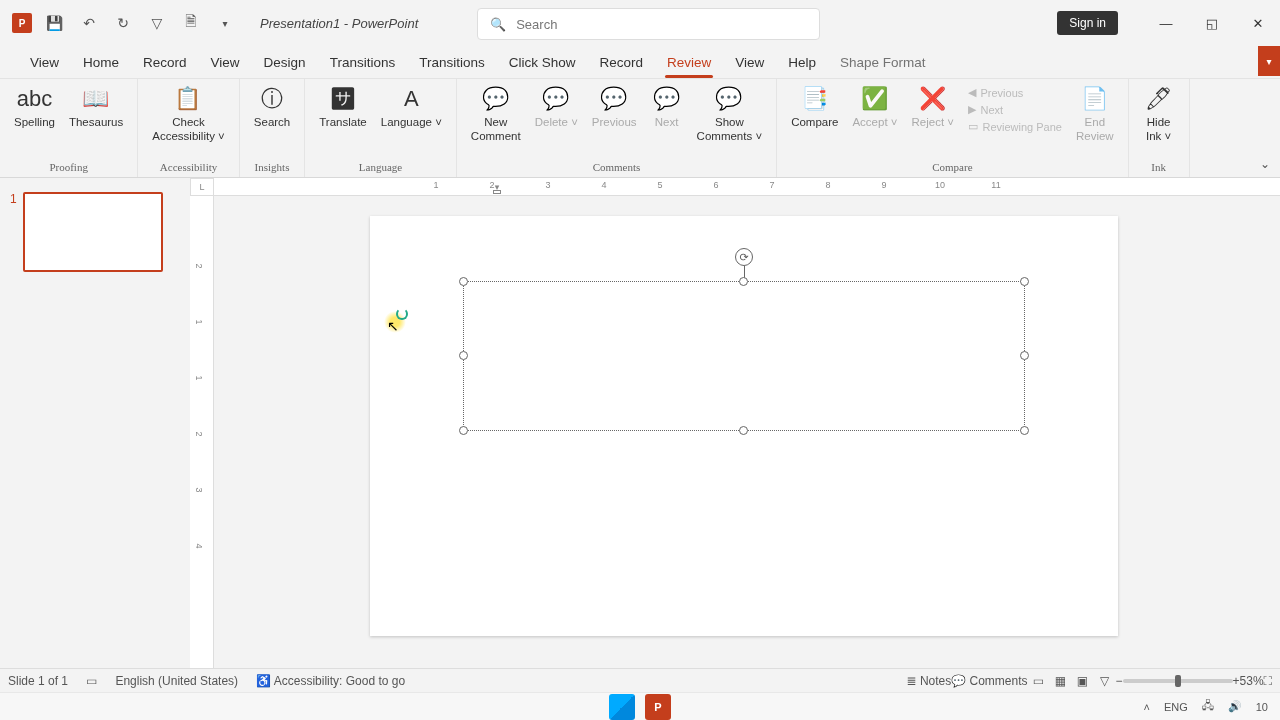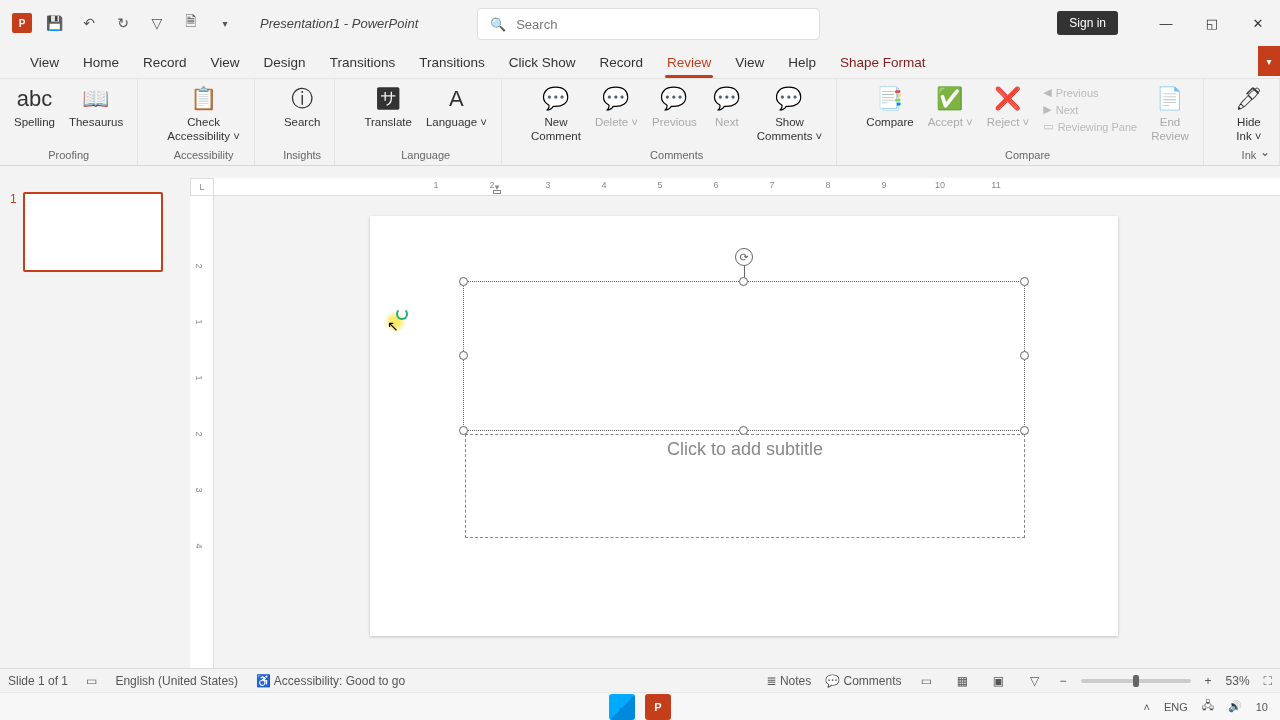--- a/index.html
+++ b/index.html
@@ -14,29 +14,29 @@
 .searchbox { position: absolute; left: 477px; top: 8px; width: 343px; height: 32px; background: #fff; border: 1px solid #ddd; border-radius: 4px; display: flex; align-items: center; padding: 0 12px; gap: 10px; color: #777; font-size: 13px; }
 .winctrls { position: absolute; right: 0; top: 0; display: flex; align-items: center; height: 46px; gap: 2px; }
 .signin { background: #333; color: #fff; font-size: 12px; padding: 5px 12px; border-radius: 3px; margin-right: 24px; }
 .winbtn { width: 44px; height: 46px; display: flex; align-items: center; justify-content: center; color: #333; font-size: 13px; }
 
 
 .tabs { height: 32px; display: flex; align-items: center; gap: 0; padding-left: 18px; background: #f3f3f3; position: relative; }
 .tab { padding: 6px 12px; font-size: 13.5px; color: #333; cursor: pointer; }
 .tab.active { color: #c43e1c; position: relative; }
 .tab.active::after { content:""; position:absolute; left:10px; right:10px; bottom:-2px; height:3px; background:#c43e1c; border-radius:2px; }
-.tab.contextual { color:#7f1d1d; }
+.tab.contextual { color:#737373; }
 .logo-right { position:absolute; right:14px; top:-36px; width:90px; height:74px; display:flex; flex-direction:column; align-items:center; justify-content:flex-end; font-size:11px; color:#0a6; }
 .collapse-tab { position:absolute; right:0; top:0; width:22px; height:30px; background:#c43e1c; color:#fff; display:flex; align-items:center; justify-content:center; font-size:10px; }
 
 
-.ribbon { height: 88px; background:#f3f3f3; border-top:1px solid #e3e3e3; border-bottom:1px solid #d8d8d8; display:flex; position:relative;justify-content:space-between; }
+.ribbon { height: 100px; background:#f3f3f3; border-top:1px solid #e3e3e3; border-bottom:1px solid #d8d8d8; display:flex; position:relative; }
 .group { display:flex; flex-direction:column; align-items:center; border-right:1px solid #e4e4e4; padding: 4px 8px 0; }
 .group-buttons { display:flex; gap:2px; flex:1; align-items:flex-start; }
-.group-label { font-size:11px; color:#666; padding:2px 0 4px; }
+.group-label { font-size:11px; color:#666; padding:2px 0 4px;font-family:Liberation Serif, serif; }
 .rbtn { display:flex; flex-direction:column; align-items:center; justify-content:flex-start; padding:2px 6px; min-width:44px; font-size:11.5px; color:#333; text-align:center; line-height:1.25; gap:2px; }
 .rbtn.disabled { color:#aaa; }
 .rbtn .ico { width:28px; height:28px; display:flex; align-items:center; justify-content:center; font-size:22px; }
 .stackbtns { display:flex; flex-direction:column; gap:2px; padding:2px 4px; }
 .sbtn { font-size:11px; color:#666; display:flex; align-items:center; gap:4px; padding:1px 2px;}
 .sbtn.disabled { color:#bbb;}
 .ribbon-collapse { position:absolute; right:10px; bottom:6px; font-size:12px; color:#555; }
 
 
 .editor { position:absolute; left:0; top:178px; right:0; bottom:46px; display:flex; background:#f3f3f3; }
@@ -57,21 +57,21 @@
 .handle { position:absolute; width:9px; height:9px; background:#fff; border:1px solid #666; border-radius:50%; }
 .rot-handle { position:absolute; left:50%; top:-34px; transform:translateX(-50%); width:18px; height:18px; border:1px solid #666; border-radius:50%; display:flex; align-items:center; justify-content:center; font-size:11px; color:#555; background:#fff;}
 .rot-line { position:absolute; left:50%; top:-16px; width:1px; height:16px; background:#666;}
 .subtitle-text { text-align:center; color:#888; font-size:18px; padding-top:4px;}
 .cursor-hl { position:absolute; width:22px; height:22px; background:radial-gradient(circle,#ffe96b 30%,rgba(255,233,107,0) 70%); border-radius:50%; }
 .cursor-arrow { position:absolute; font-size:14px; color:#000; }
 .busy-ring { position:absolute; width:12px; height:12px; border:2px solid #2a8; border-top-color:transparent; border-radius:50%; }
 
 
 .status { position:absolute; left:0; right:0; bottom:28px; height:24px; background:#f3f3f3; border-top:1px solid #ddd; display:flex; align-items:center; font-size:12px; color:#555; padding:0 8px; gap:18px;}
-.status .right { margin-left:auto; display:flex; align-items:center; gap:14px;}
+.status .right { margin-left:auto; display:flex; align-items:center; }
 .viewbtn { width:22px; height:18px; display:flex; align-items:center; justify-content:center; color:#555;}
 .zoom-slider { width:110px; height:4px; background:#ccc; border-radius:2px; position:relative;}
 .zoom-slider .knob { position:absolute; left:48%; top:-4px; width:6px; height:12px; background:#666; border-radius:2px;}
 
 
 .taskbar { position:absolute; left:0; right:0; bottom:0; height:28px; background:#f7f7f7; border-top:1px solid #e8e8e8; display:flex; align-items:center; justify-content:center; gap:10px;}
 .taskbar .tr { position:absolute; right:12px; display:flex; align-items:center; gap:14px; font-size:11px; color:#555;}
 .tb-icon { width:26px; height:26px; display:flex; align-items:center; justify-content:center; border-radius:3px;}
 </style>
 </head>
@@ -265,23 +265,20 @@
         <div class="handle" style="left:-5px;top:-5px;"></div>
         <div class="handle" style="right:-5px;top:-5px;"></div>
         <div class="handle" style="left:-5px;bottom:-5px;"></div>
         <div class="handle" style="right:-5px;bottom:-5px;"></div>
         <div class="handle" style="left:50%;top:-5px;margin-left:-5px;"></div>
         <div class="handle" style="left:50%;bottom:-5px;margin-left:-5px;"></div>
         <div class="handle" style="left:-5px;top:50%;margin-top:-5px;"></div>
         <div class="handle" style="right:-5px;top:50%;margin-top:-5px;"></div>
       </div>
 
-      <div class="textbox" style="left:95px; top:218px; width:560px; height:104px;">
-        <div class="subtitle-text">Click to add subtitle</div>
-      </div>
     </div>
 
     <div class="cursor-hl" style="left:194px; top:133px;"></div>
     <div class="busy-ring" style="left:206px; top:130px;"></div>
     <div class="cursor-arrow" style="left:197px; top:140px;">↖</div>
   </div>
 </div>
 
 <div class="status">
   <span>Slide 1 of 1</span>

